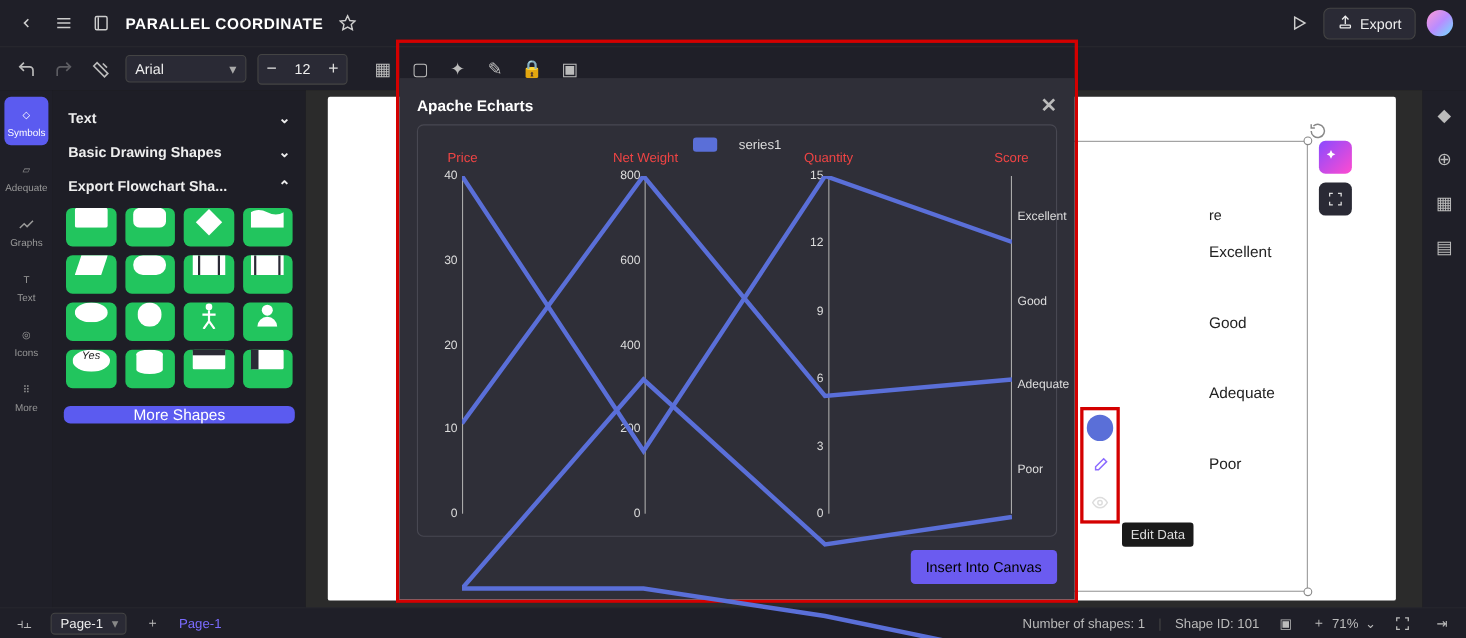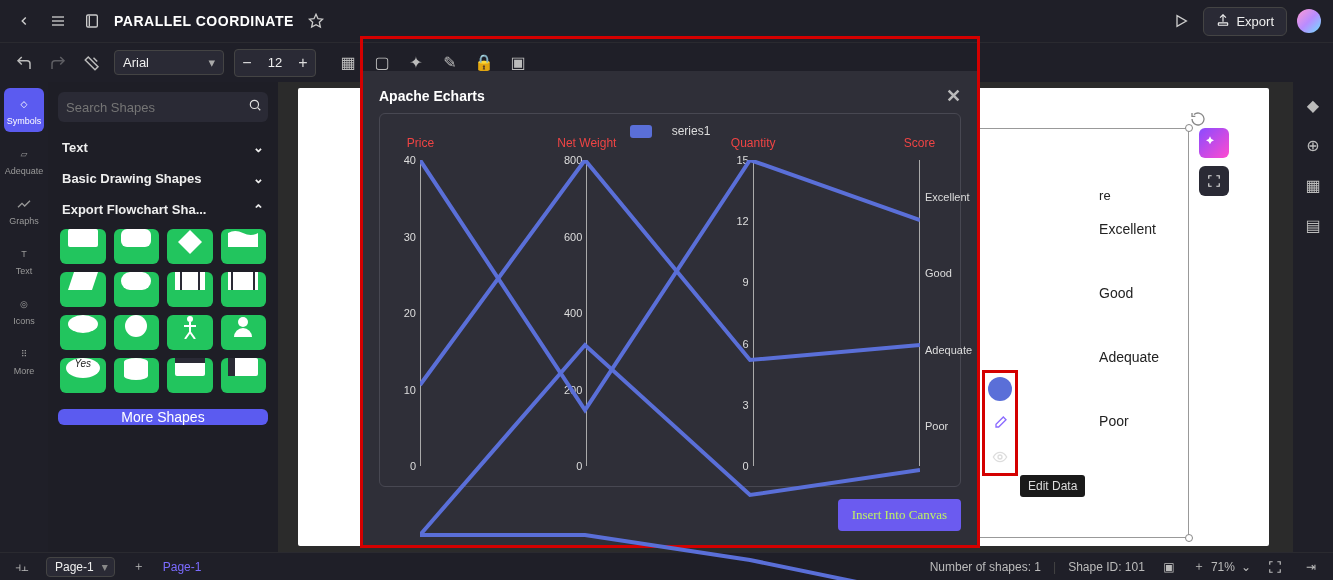--- a/index.html
+++ b/index.html
@@ -58,21 +58,21 @@
 .chart-box{ border:1px solid #484852; border-radius:6px; flex:1; position:relative; padding:10px 20px 20px;}
 .legend{ display:flex; justify-content:center; align-items:center; gap:20px; font-size:12px; color:#ddd;}
 .legend-swatch{width:22px;height:13px;background:#5a6fd8;border-radius:3px;}
 .axes{ position:absolute; left:40px; right:40px; top:46px; bottom:20px; display:flex; justify-content:space-between;}
 .axis{ position:relative; display:flex; flex-direction:column; align-items:center;}
 .axis-title{ position:absolute; top:-24px; color:#ef4444; font-size:12px; white-space:nowrap;}
 .axis-line{ width:1px; height:100%; background:#aaa; position:relative;}
 .tick{ position:absolute; left:-40px; width:36px; text-align:right; color:#ddd; font-size:11px; transform:translateY(-50%);}
 .tick-r{ left:6px; text-align:left; width:60px;}
 svg.lines{position:absolute; left:40px; right:40px; top:46px; bottom:20px;}
-.insert-btn{ align-self:flex-end; margin-top:12px; background:#6b5bf0; color:#bef264; border:none; padding:8px 14px; border-radius:4px; font-size:13px; cursor:pointer;font-family:Liberation Serif, serif;}
+.insert-btn{ align-self:flex-end; margin-top:12px; background:#6b5bf0; color:#000000; border:none; padding:8px 14px; border-radius:4px; font-size:13px; cursor:pointer;}
 
 .side-tools{ position:absolute; left:982px; top:370px; width:36px; border:3px solid #d40000; padding:4px 2px 4px; display:flex; flex-direction:column; gap:10px; align-items:center; z-index:45; background:rgba(47,47,56,0.0);}
 .side-tools .st{width:24px;height:24px;border-radius:50%;display:flex;align-items:center;justify-content:center;}
 .side-tools .dot{background:#5a6fd8;}
 .side-tools .edit{color:#8b6bff;}
 .side-tools .eye{color:#ddd;}
 .tooltip{ position:absolute; left:1020px; top:475px; background:#1a1a1a; color:#ddd; font-size:12px; padding:4px 8px; border-radius:3px; z-index:46;}
 
 
 .statusbar{ height:28px; background:#1f1f28; display:flex; align-items:center; padding:0 10px; gap:12px; font-size:12px; color:#bbb; border-top:1px solid #2a2a30;}
@@ -188,27 +188,20 @@
         <div class="rail-icon">◎</div>
         <span>Icons</span>
       </div>
     <div class="rail-item">
         <div class="rail-icon">⠿</div>
         <span>More</span>
       </div>
   </div>
 
   <div class="shape-panel">
-    <div class="search-box">
-      <input placeholder="Search Shapes" style="">
-      <span><svg width="14" height="14" viewBox="0 0 24 24" fill="none" stroke="currentColor" stroke-width="2">
-            <circle cx="11" cy="11" r="7"></circle>
-            <line x1="21" y1="21" x2="16.65" y2="16.65"></line>
-          </svg></span>
-    </div>
     <div class="panel-section">
         <span>Text</span>
         <span>⌄</span>
       </div>
     <div class="panel-section">
         <span>Basic Drawing Shapes</span>
         <span>⌄</span>
       </div>
     <div class="panel-section">
         <span>Export Flowchart Sha...</span>

